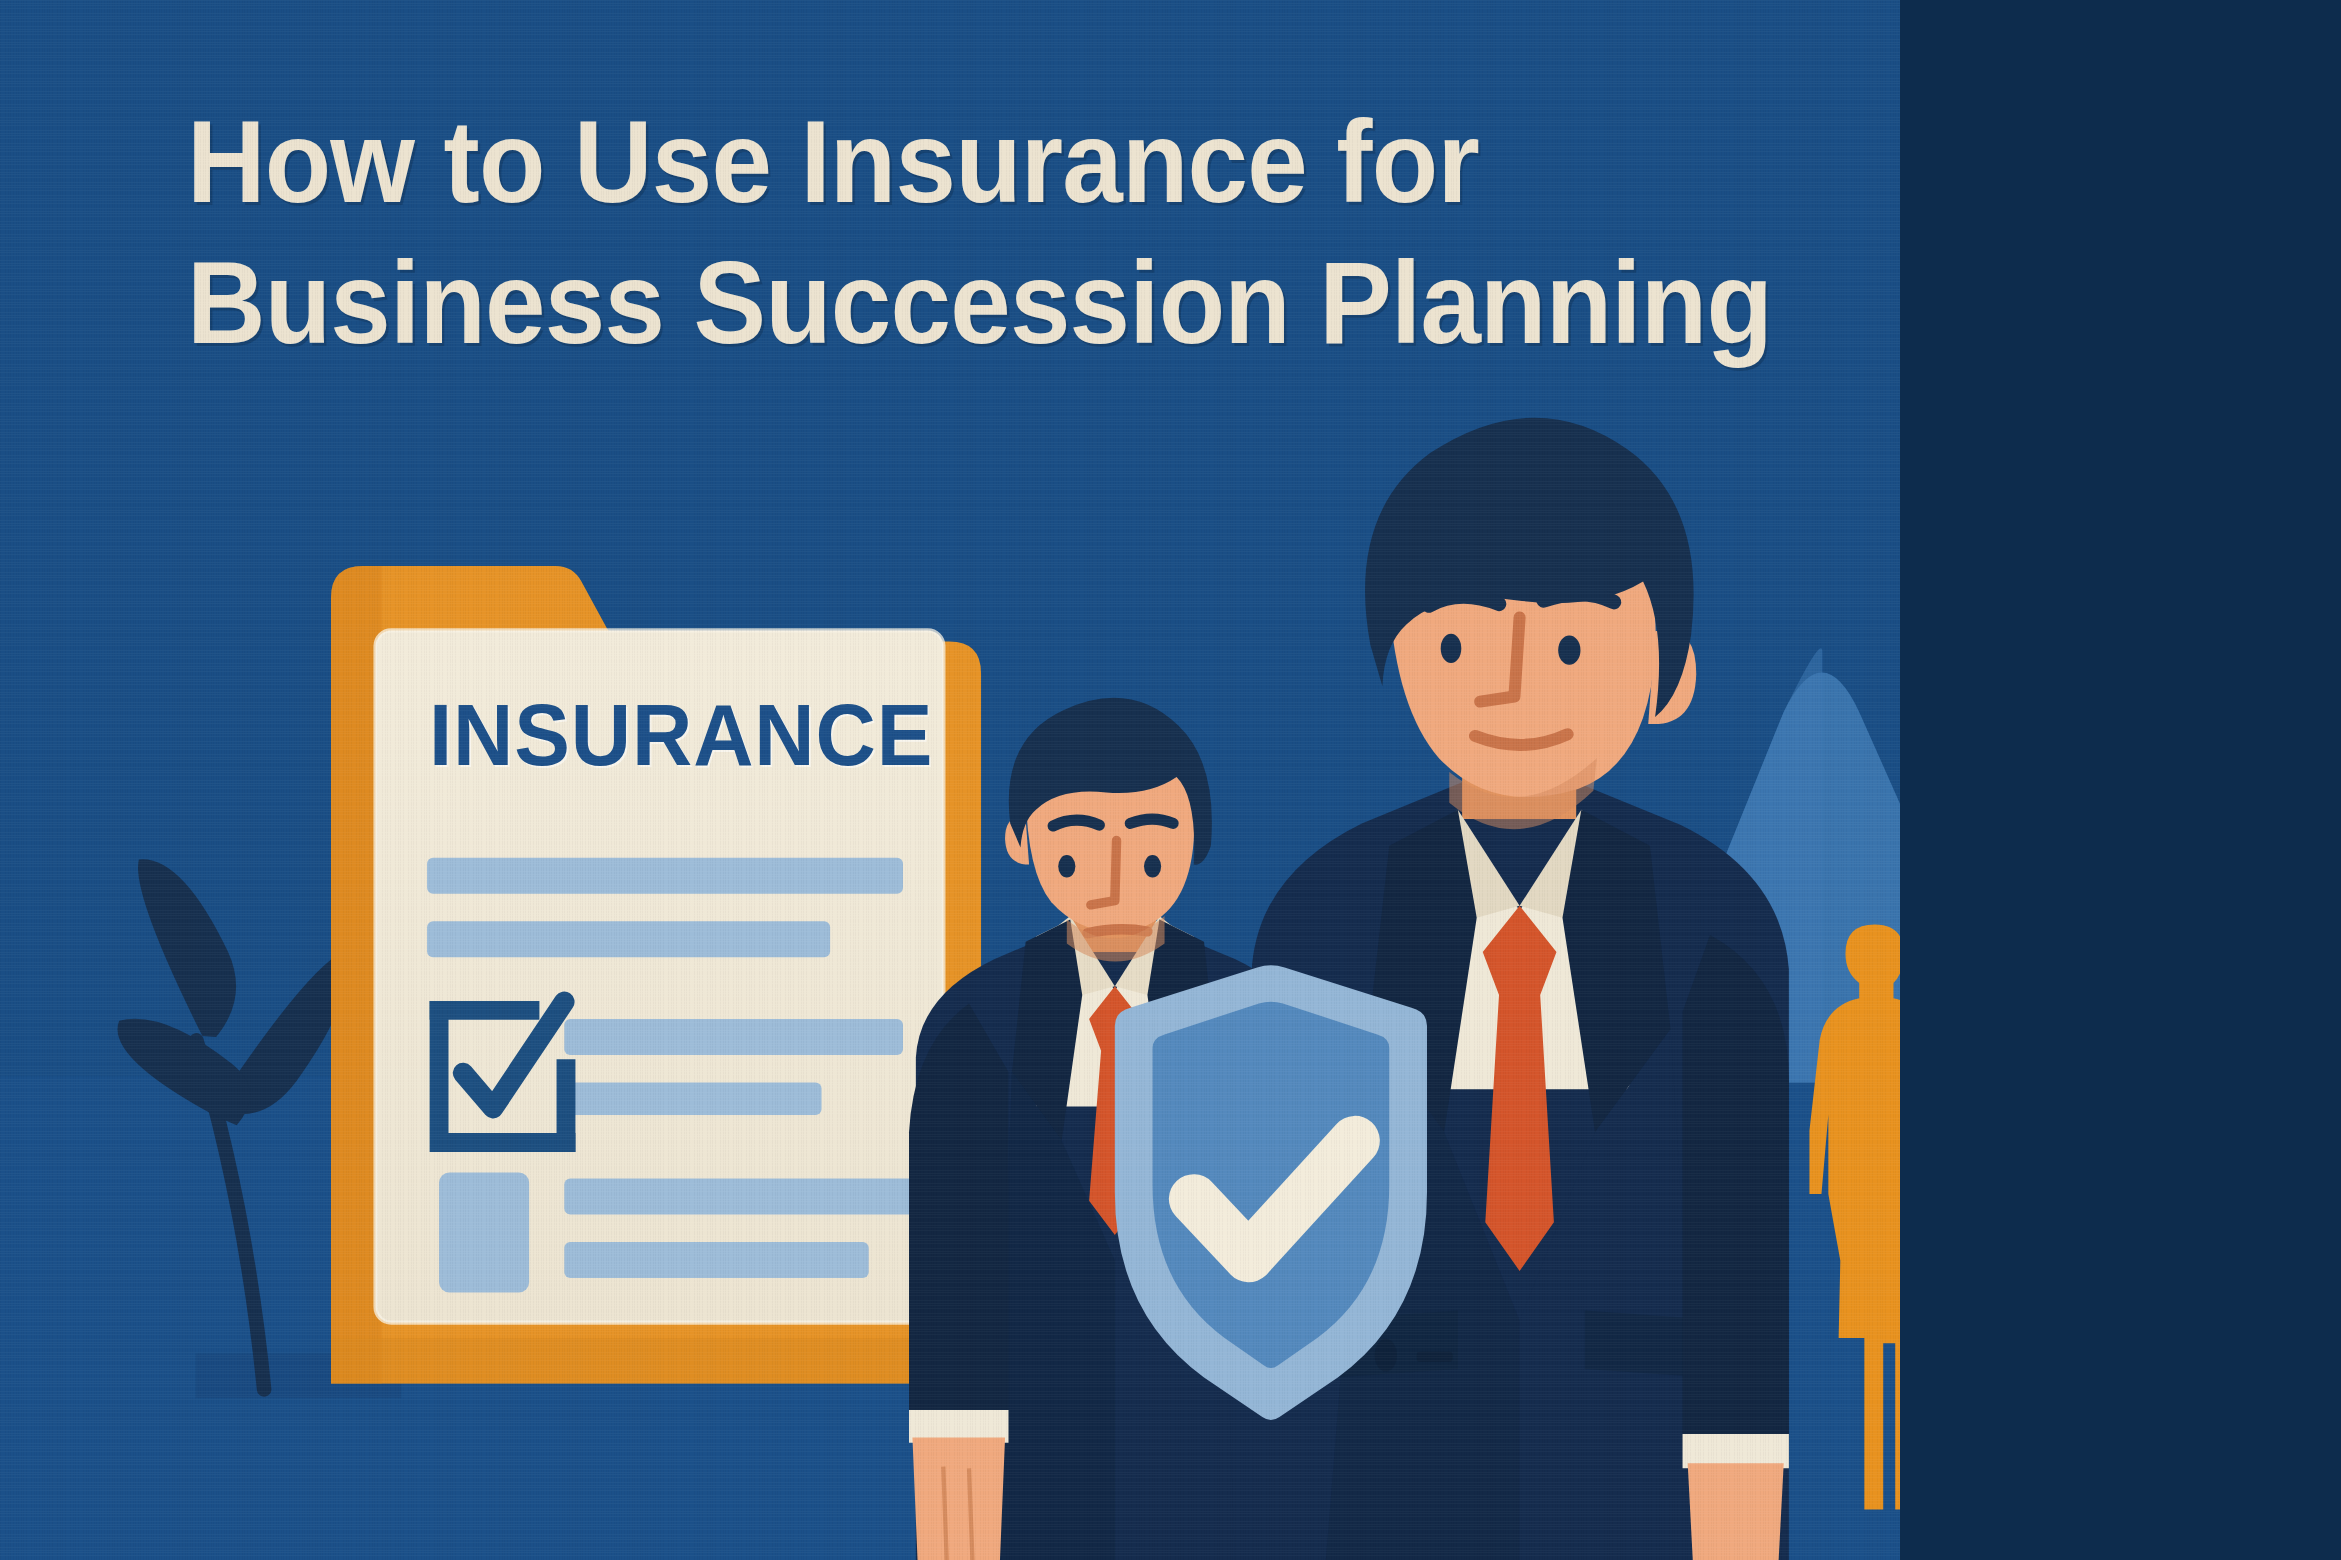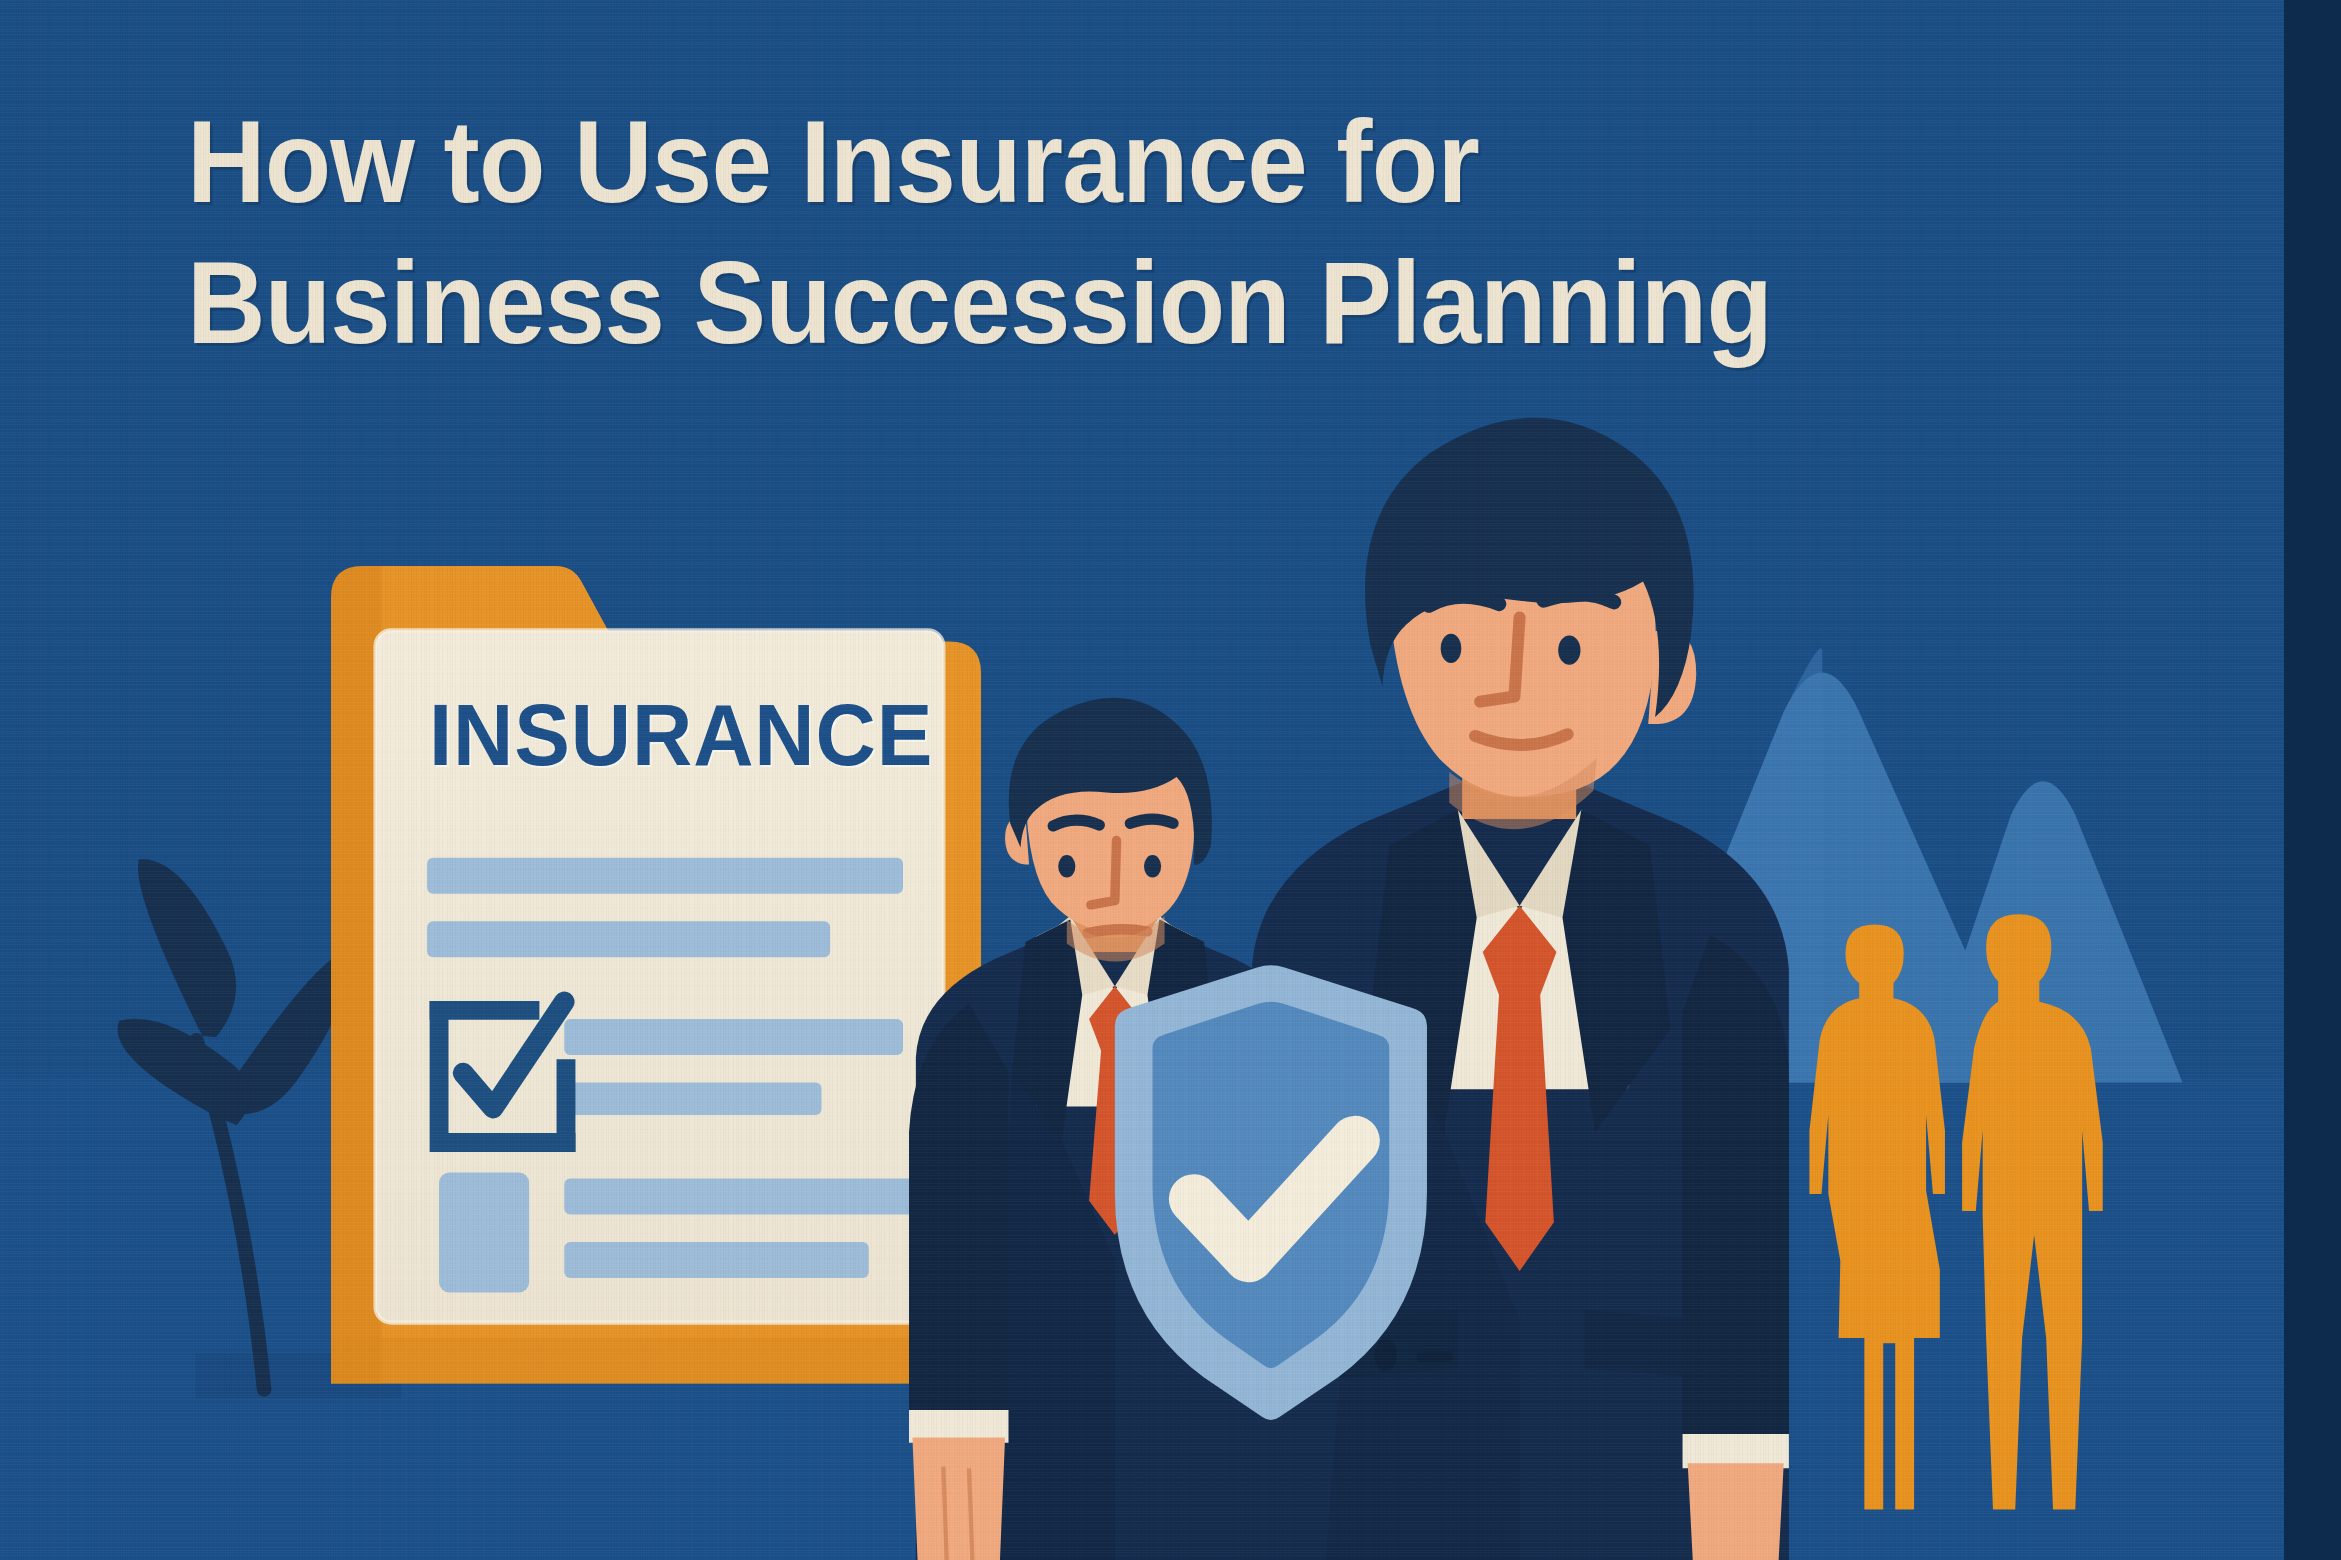--- a/index.html
+++ b/index.html
@@ -3,21 +3,21 @@
 <meta charset="utf-8">
 <title>Insurance Business Succession Planning Banner</title>
 <style>
   html, body {
     margin: 0;
     padding: 0;
     background: #0d2c4d;
   }
   #stage {
     position: relative;
-    width: 2284px;
+    width: 1900px;
     height: 1561px;
     overflow: hidden;
     background: #1a4e85;
     font-family: "Liberation Sans", sans-serif;
   }
   #stage svg.layer {
     position: absolute;
     top: 0; left: 0;
     width: 2342px;
     height: 1561px;

